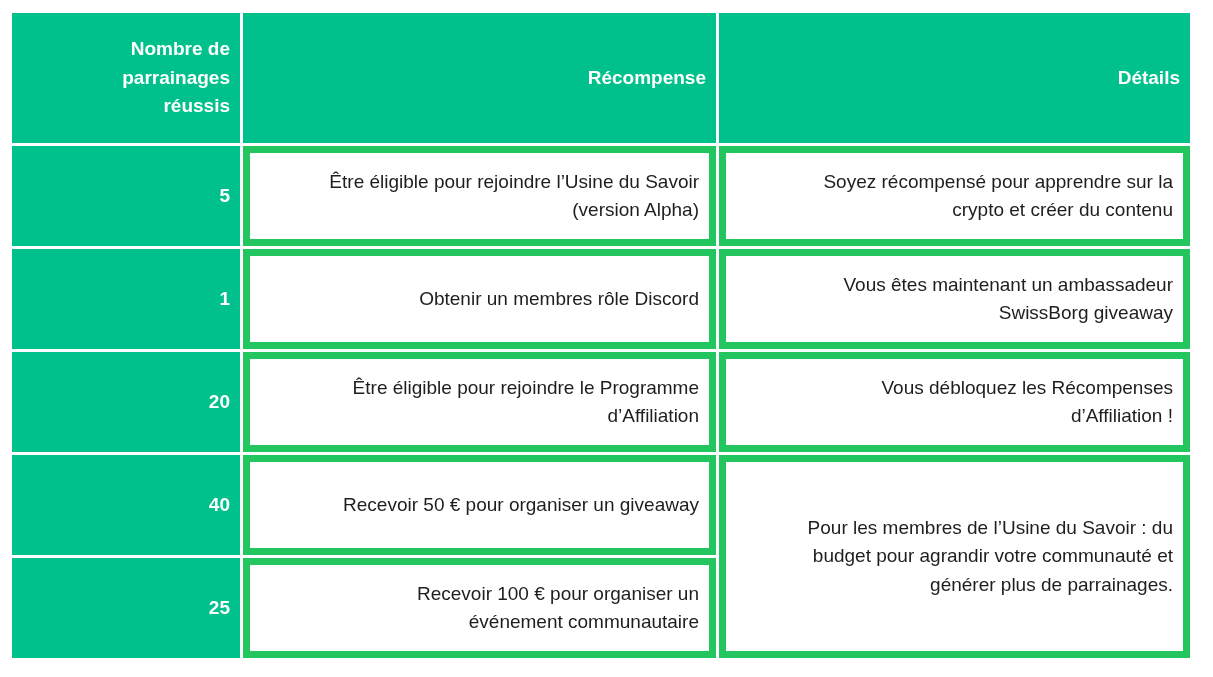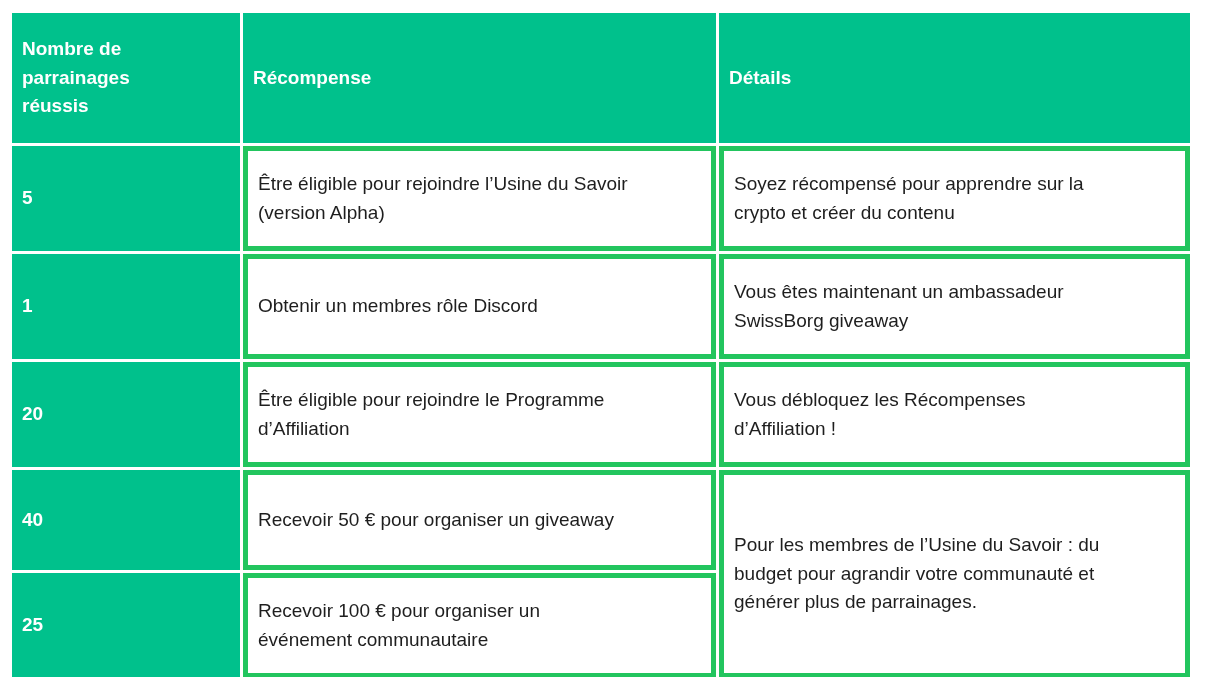--- a/index.html
+++ b/index.html
@@ -20,43 +20,43 @@
   table.rewards {
     position: absolute;
     left: 9px;
     top: 10px;
     border-collapse: separate;
     border-spacing: 3px;
     table-layout: fixed;
   }
   table.rewards th, table.rewards td {
     box-sizing: border-box;
-    text-align: left;
+    text-align: right;
     vertical-align: middle;
     font-size: 19px;
     line-height: 1.5;
     white-space: pre-line;
-    padding: 19px 10px;
+    padding: 4px 10px;
   }
   .col-count  { width: 228px; }
   .col-reward { width: 473px; }
   .col-detail { width: 471px; }
 
   .row-header th { height: 130px; }
   .row-body td, .row-body th { height: 100px; }
 
   .green-cell {
     background: #00C18C;
     color: #ffffff;
     font-weight: bold;
     border: none;
   }
   .white-cell {
     background: #ffffff;
-    border: 5px solid #22c55e;
+    border: 7px solid #22c55e;
     color: #1e1e1e;
     font-weight: normal;
   }
   td.merged-detail { height: 203px; padding: 4px 28px; margin-left: 8px; }
 </style>
 </head>
 <body>
 
 <div class="page">
   <table class="rewards">

